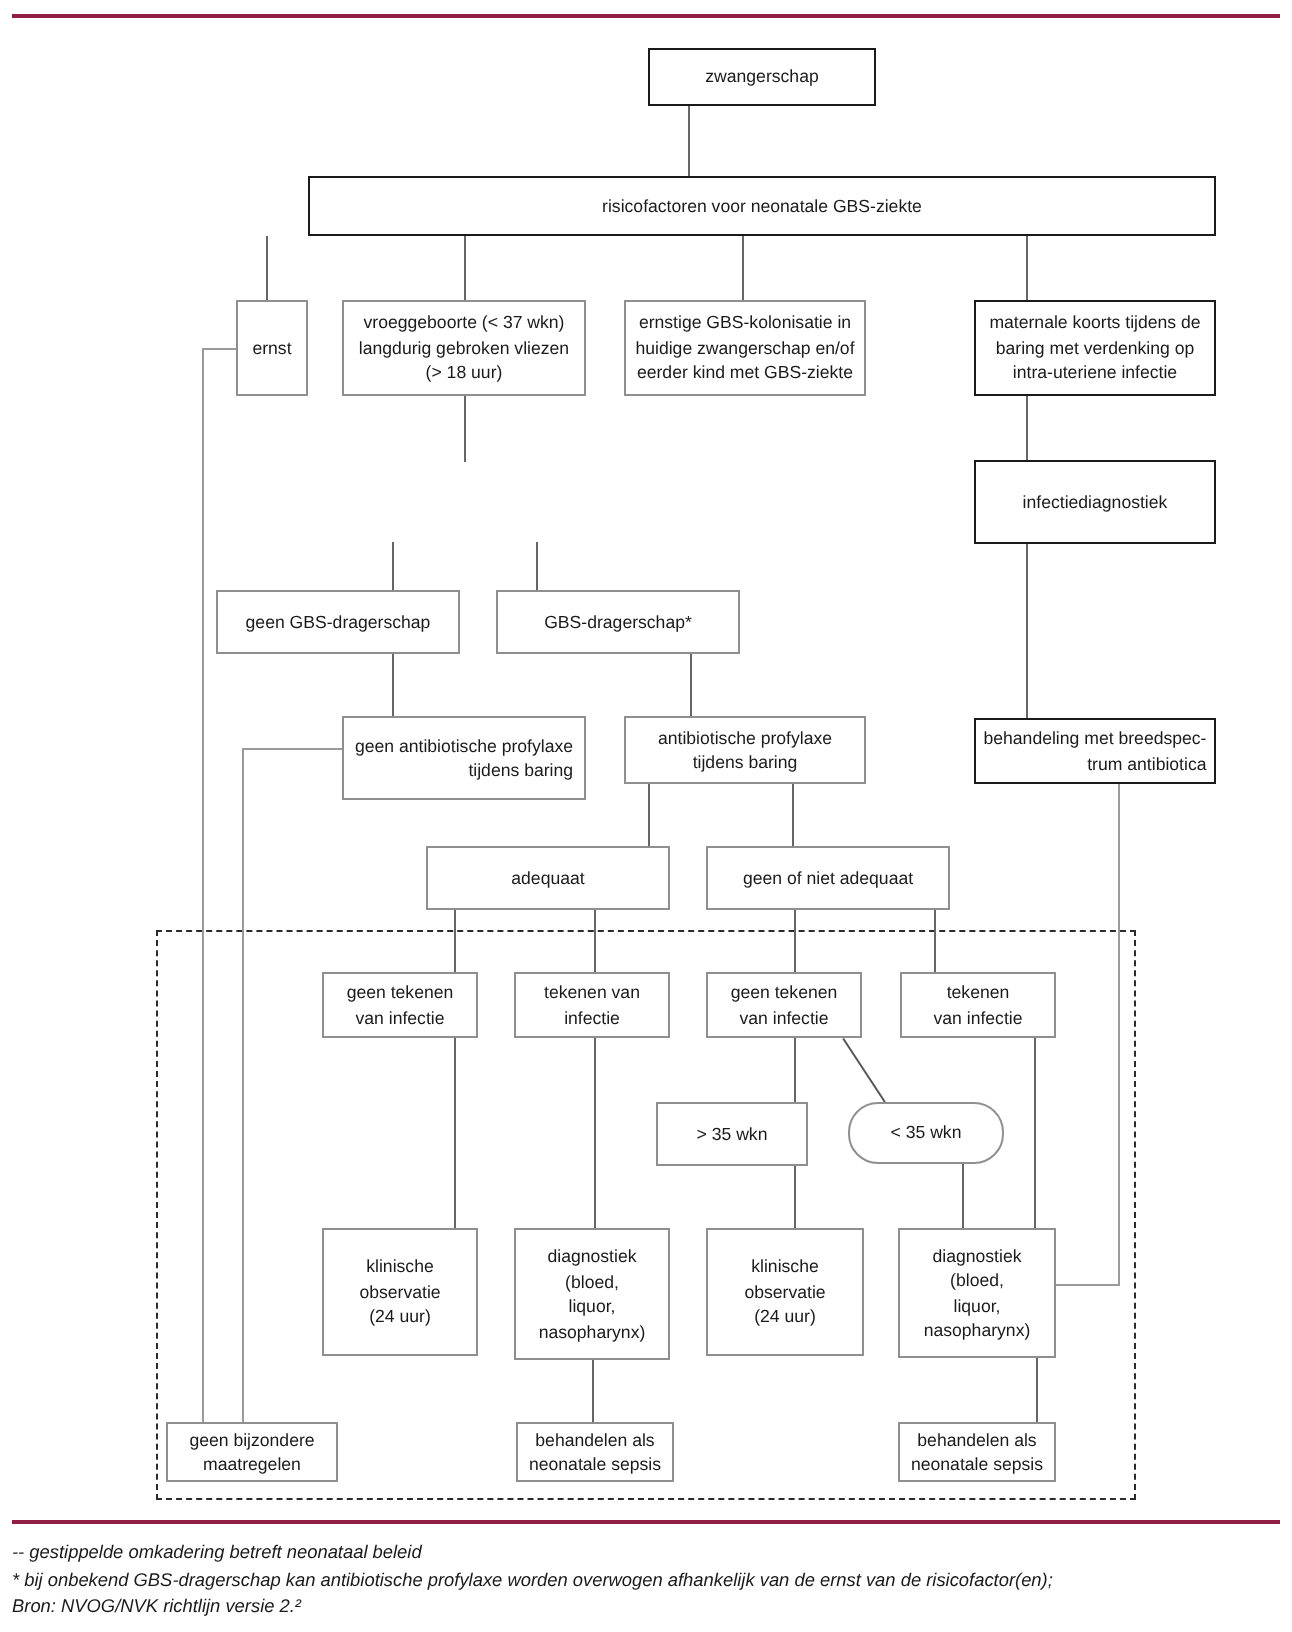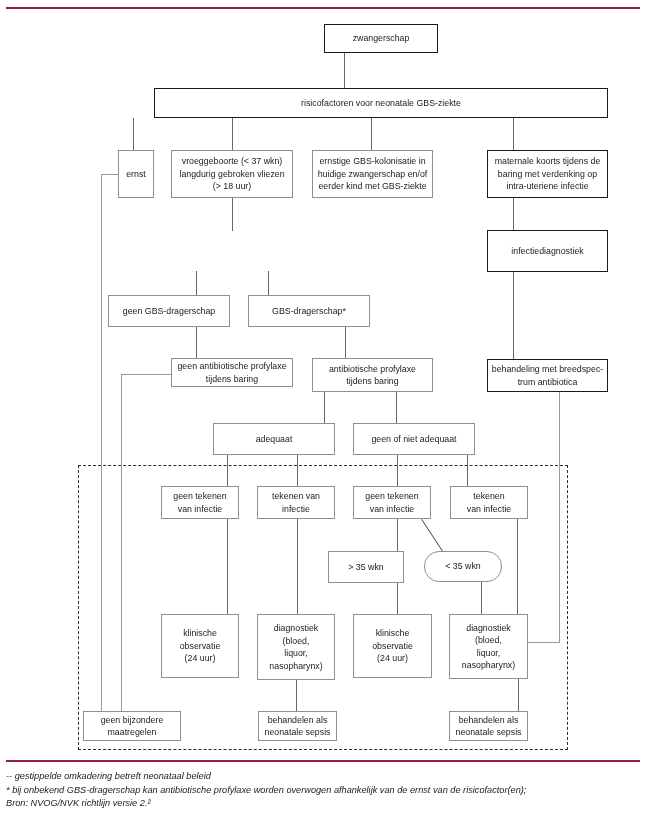--- a/index.html
+++ b/index.html
@@ -75,25 +75,25 @@
 (&gt; 18 uur)</div>
   <div class="node light" style="left:312px;top:150px;width:121px;height:48px;">ernstige GBS-kolonisatie in
 huidige zwangerschap en/of
 eerder kind met GBS-ziekte</div>
   <div class="node dark" style="left:451px;top:150px;width:121px;height:48px;">maternale koorts tijdens de
 baring met verdenking op
 intra-uteriene infectie</div>
   <div class="node dark" style="left:451px;top:230px;width:121px;height:42px;">infectiediagnostiek</div>
   <div class="node light" style="left:108px;top:295px;width:122px;height:32px;">geen GBS-dragerschap</div>
   <div class="node light" style="left:248px;top:295px;width:122px;height:32px;">GBS-dragerschap*</div>
-  <div class="node light" style="left:171px;top:358px;width:122px;height:29px;">geen antibiotische profylaxe
+  <div class="node light" style="left:171px;top:358px;width:122px;height:42px;text-align:right;">geen antibiotische profylaxe
 tijdens baring</div>
   <div class="node light" style="left:312px;top:358px;width:121px;height:34px;">antibiotische profylaxe
 tijdens baring</div>
-  <div class="node dark" style="left:451px;top:359px;width:121px;height:33px;">behandeling met breedspec-
+  <div class="node dark" style="left:451px;top:359px;width:121px;height:33px;text-align:right;">behandeling met breedspec-
 trum antibiotica</div>
   <div class="node light" style="left:213px;top:423px;width:122px;height:32px;">adequaat</div>
   <div class="node light" style="left:353px;top:423px;width:122px;height:32px;">geen of niet adequaat</div>
   <div class="node light" style="left:161px;top:486px;width:78px;height:33px;">geen tekenen
 van infectie</div>
   <div class="node light" style="left:257px;top:486px;width:78px;height:33px;">tekenen van
 infectie</div>
   <div class="node light" style="left:353px;top:486px;width:78px;height:33px;">geen tekenen
 van infectie</div>
   <div class="node light" style="left:450px;top:486px;width:78px;height:33px;">tekenen
@@ -107,21 +107,21 @@
 (bloed,
 liquor,
 nasopharynx)</div>
   <div class="node light" style="left:353px;top:614px;width:79px;height:64px;">klinische
 observatie
 (24 uur)</div>
   <div class="node light" style="left:449px;top:614px;width:79px;height:65px;">diagnostiek
 (bloed,
 liquor,
 nasopharynx)</div>
-  <div class="node light" style="left:83px;top:711px;width:98px;height:30px;">geen bijzondere
+  <div class="node light" style="left:83px;top:711px;width:86px;height:30px;">geen bijzondere
 maatregelen</div>
   <div class="node light" style="left:258px;top:711px;width:79px;height:30px;">behandelen als
 neonatale sepsis</div>
   <div class="node light" style="left:449px;top:711px;width:79px;height:30px;">behandelen als
 neonatale sepsis</div>
 
   <div class="footnotes">
     <div>-- gestippelde omkadering betreft neonataal beleid</div>
     <div>* bij onbekend GBS-dragerschap kan antibiotische profylaxe worden overwogen afhankelijk van de ernst van de risicofactor(en);</div>
     <div>Bron: NVOG/NVK richtlijn versie 2.²</div>

